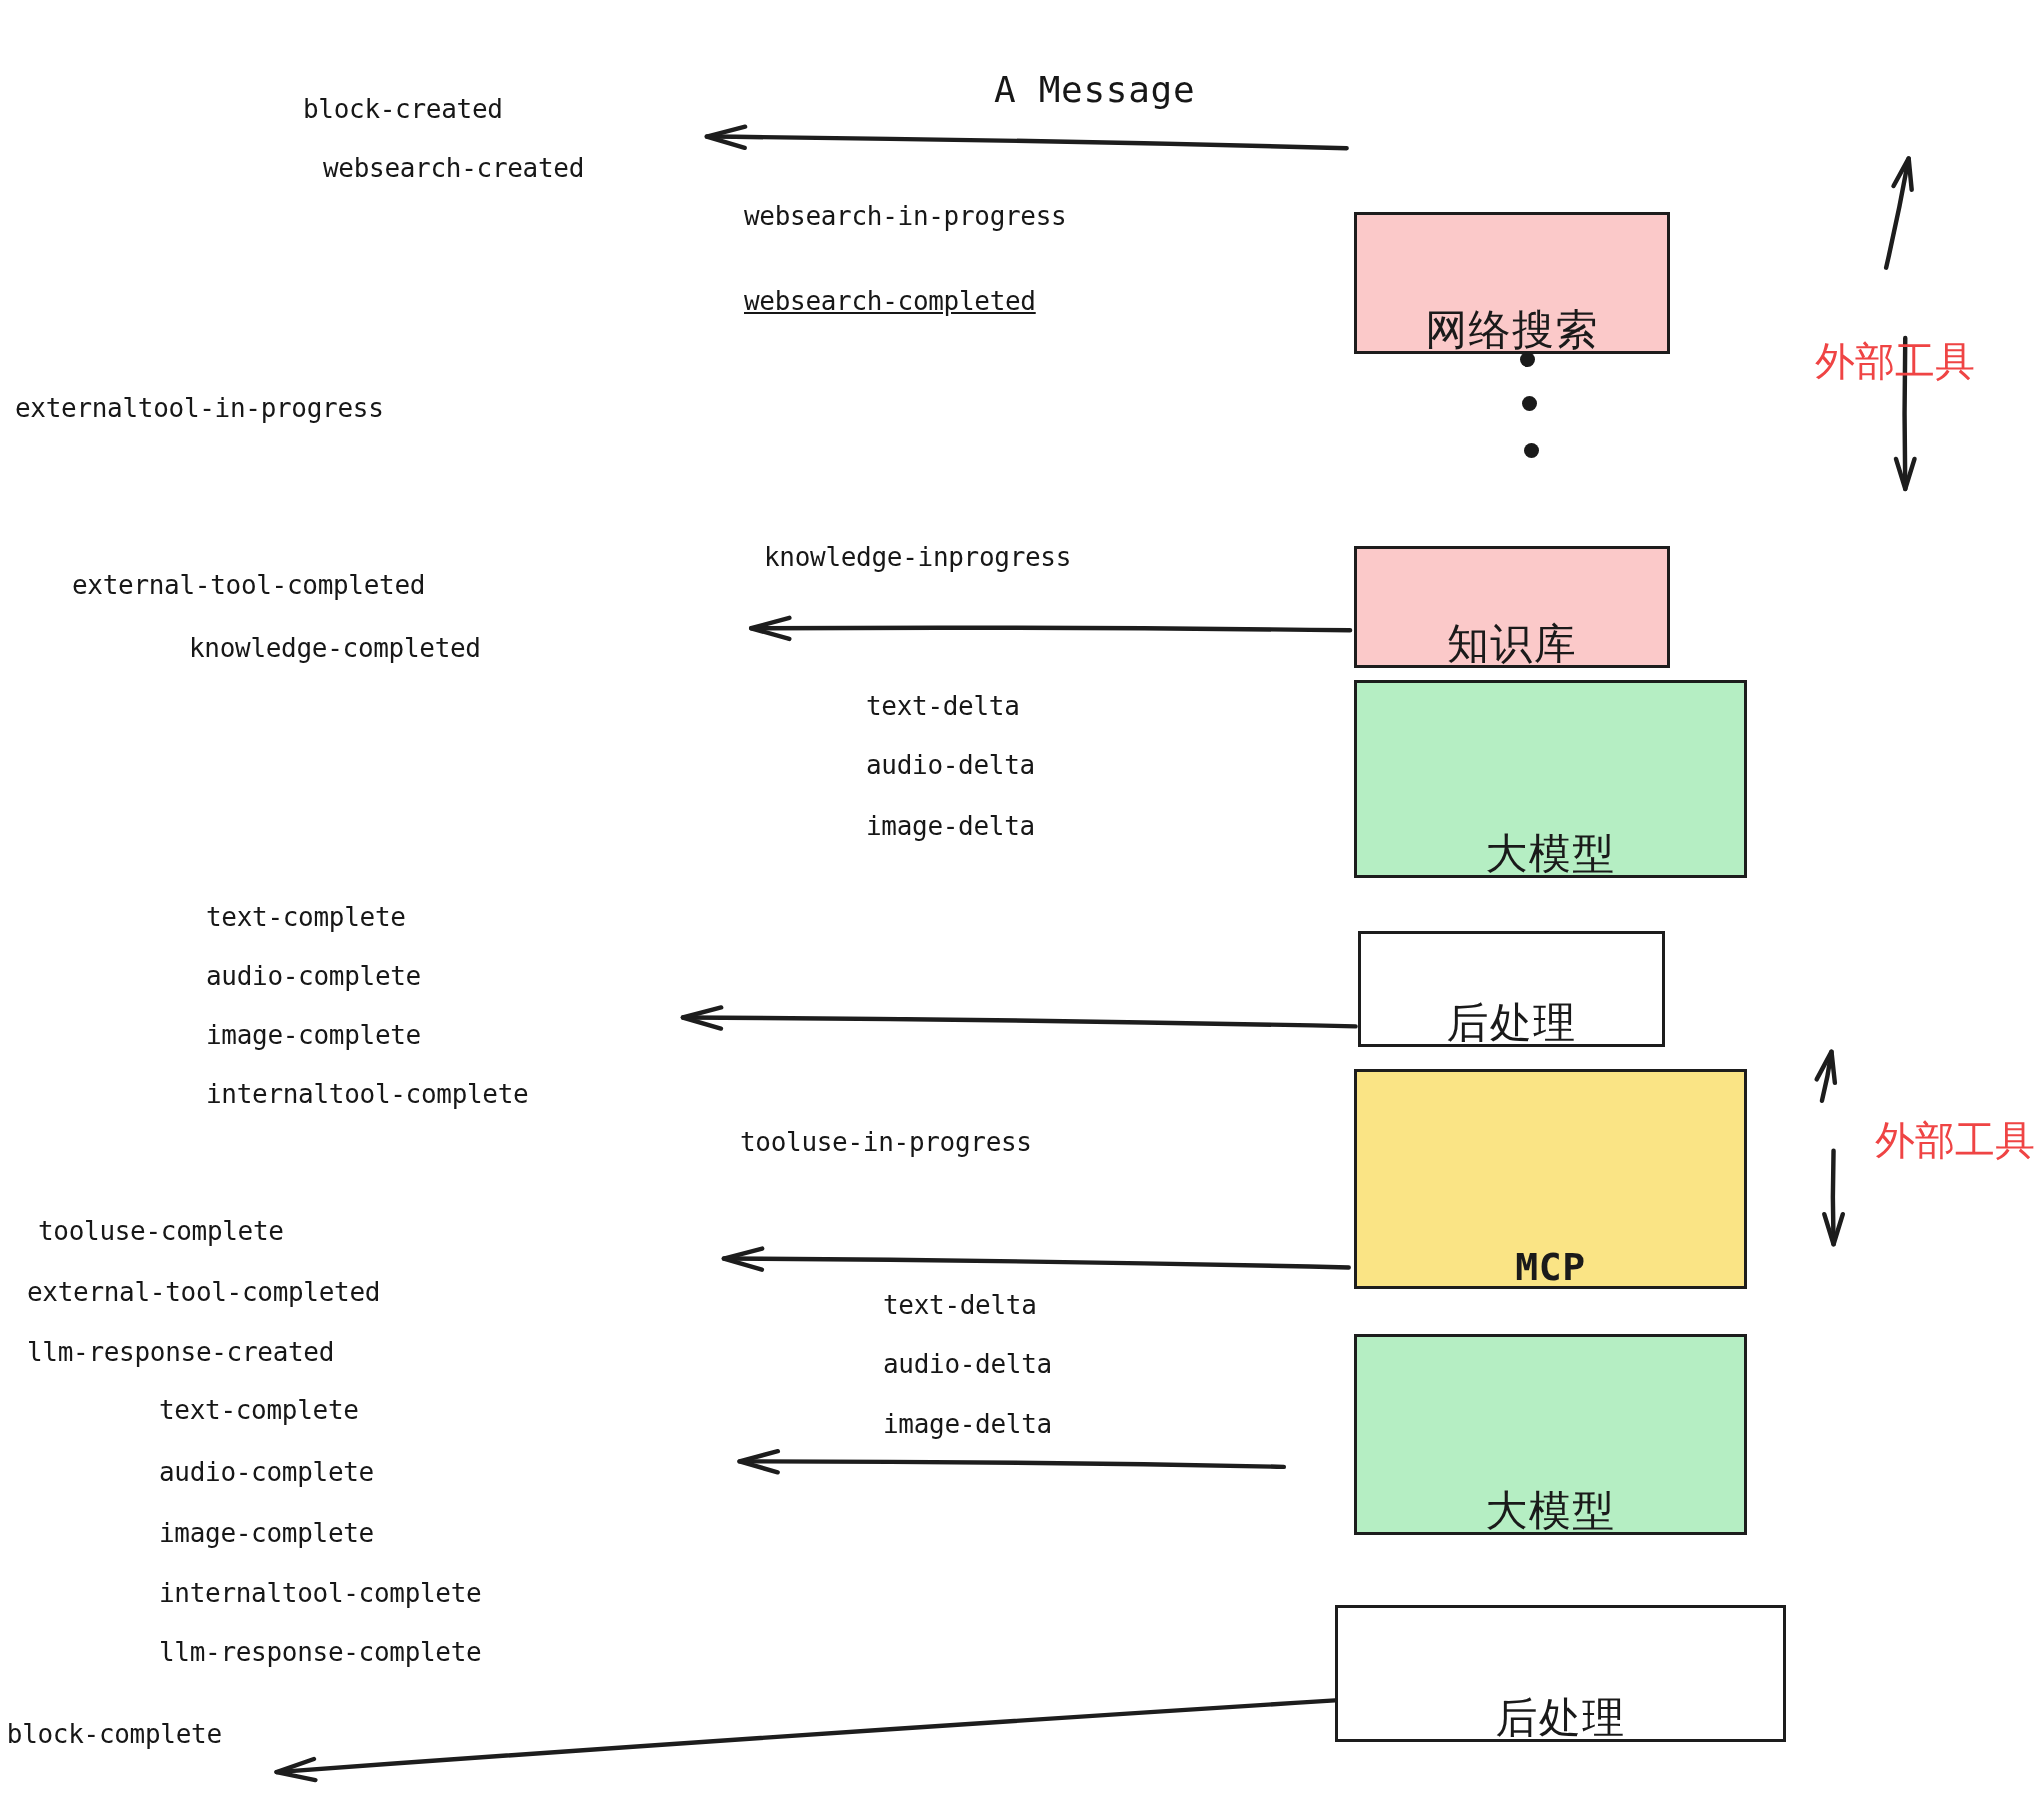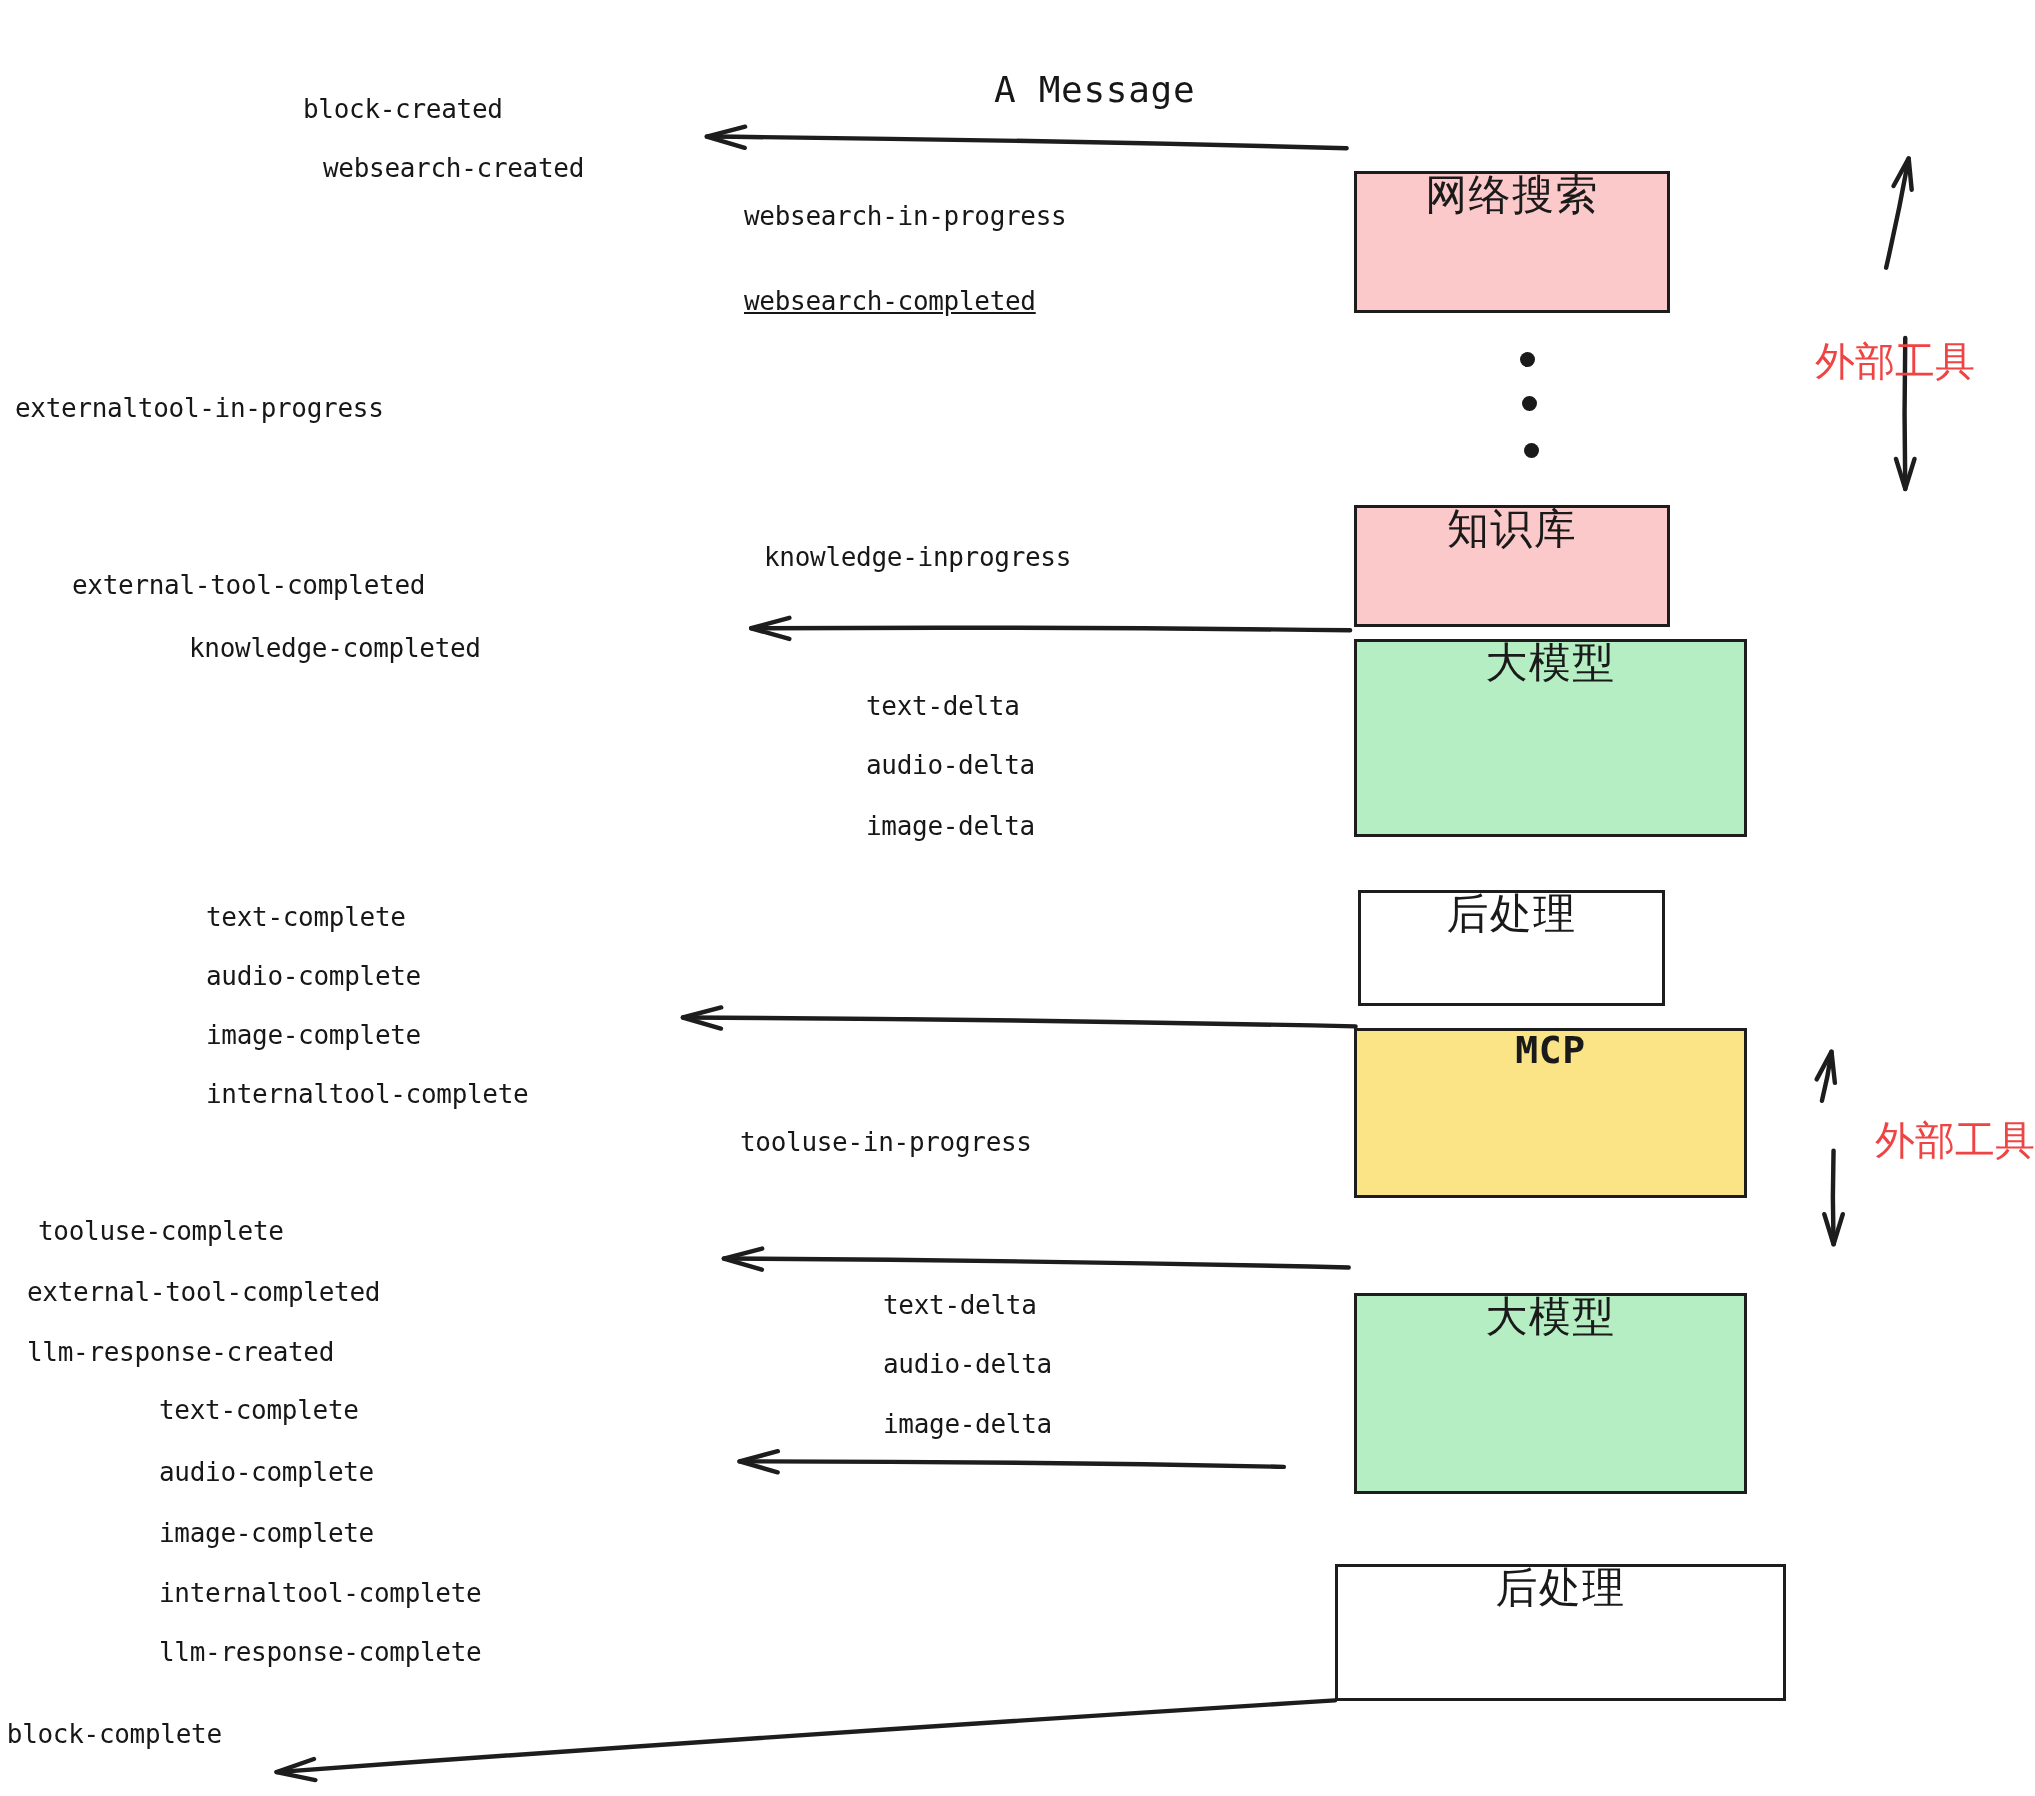--- a/index.html
+++ b/index.html
@@ -22,24 +22,25 @@
     width: 2035px;
     height: 1796px;
     pointer-events: none;
   }
   
   .box {
     position: absolute;
     box-sizing: border-box;
     border: 3.4px solid #1d1d1d;
     display: flex;
-    align-items: flex-start;
+    align-items: flex-end;
     justify-content: center;
     font-family: "Liberation Sans", "DejaVu Sans", sans-serif;
     color: #1a1a1a;
+    margin-top: 41px;
   }
   .box-label {
     font-size: 42px;
     letter-spacing: 1.4px;
     line-height: 1;
   }
   .box-label.latin {
     font-family: "DejaVu Sans Mono", monospace;
     font-size: 38px;
     font-weight: 700;
@@ -90,21 +91,21 @@
       </div>
       <div class="box" style="left: 1354px; top: 505px; width: 316px; height: 122px; background: rgb(251, 201, 201); border-color: rgb(29, 29, 29);">
         <span class="box-label">知识库</span>
       </div>
       <div class="box" style="left: 1354px; top: 639px; width: 393px; height: 198px; background: rgb(181, 238, 195); border-color: rgb(29, 29, 29);">
         <span class="box-label">大模型</span>
       </div>
       <div class="box" style="left: 1358px; top: 890px; width: 307px; height: 116px; background: rgb(255, 255, 255); border-color: rgb(29, 29, 29);">
         <span class="box-label">后处理</span>
       </div>
-      <div class="box" style="left: 1354px; top: 1028px; width: 393px; height: 170px; background: rgb(250, 228, 133); border-color: rgb(29, 29, 29);">
+      <div class="box" style="left: 1354px; top: 1028px; width: 393px; height: 220px; background: rgb(250, 228, 133); border-color: rgb(29, 29, 29);">
         <span class="box-label latin">MCP</span>
       </div>
       <div class="box" style="left: 1354px; top: 1293px; width: 393px; height: 201px; background: rgb(181, 238, 195); border-color: rgb(29, 29, 29);">
         <span class="box-label">大模型</span>
       </div>
       <div class="box" style="left: 1335px; top: 1564px; width: 451px; height: 137px; background: rgb(255, 255, 255); border-color: rgb(29, 29, 29);">
         <span class="box-label">后处理</span>
       </div>
     </div>
 

